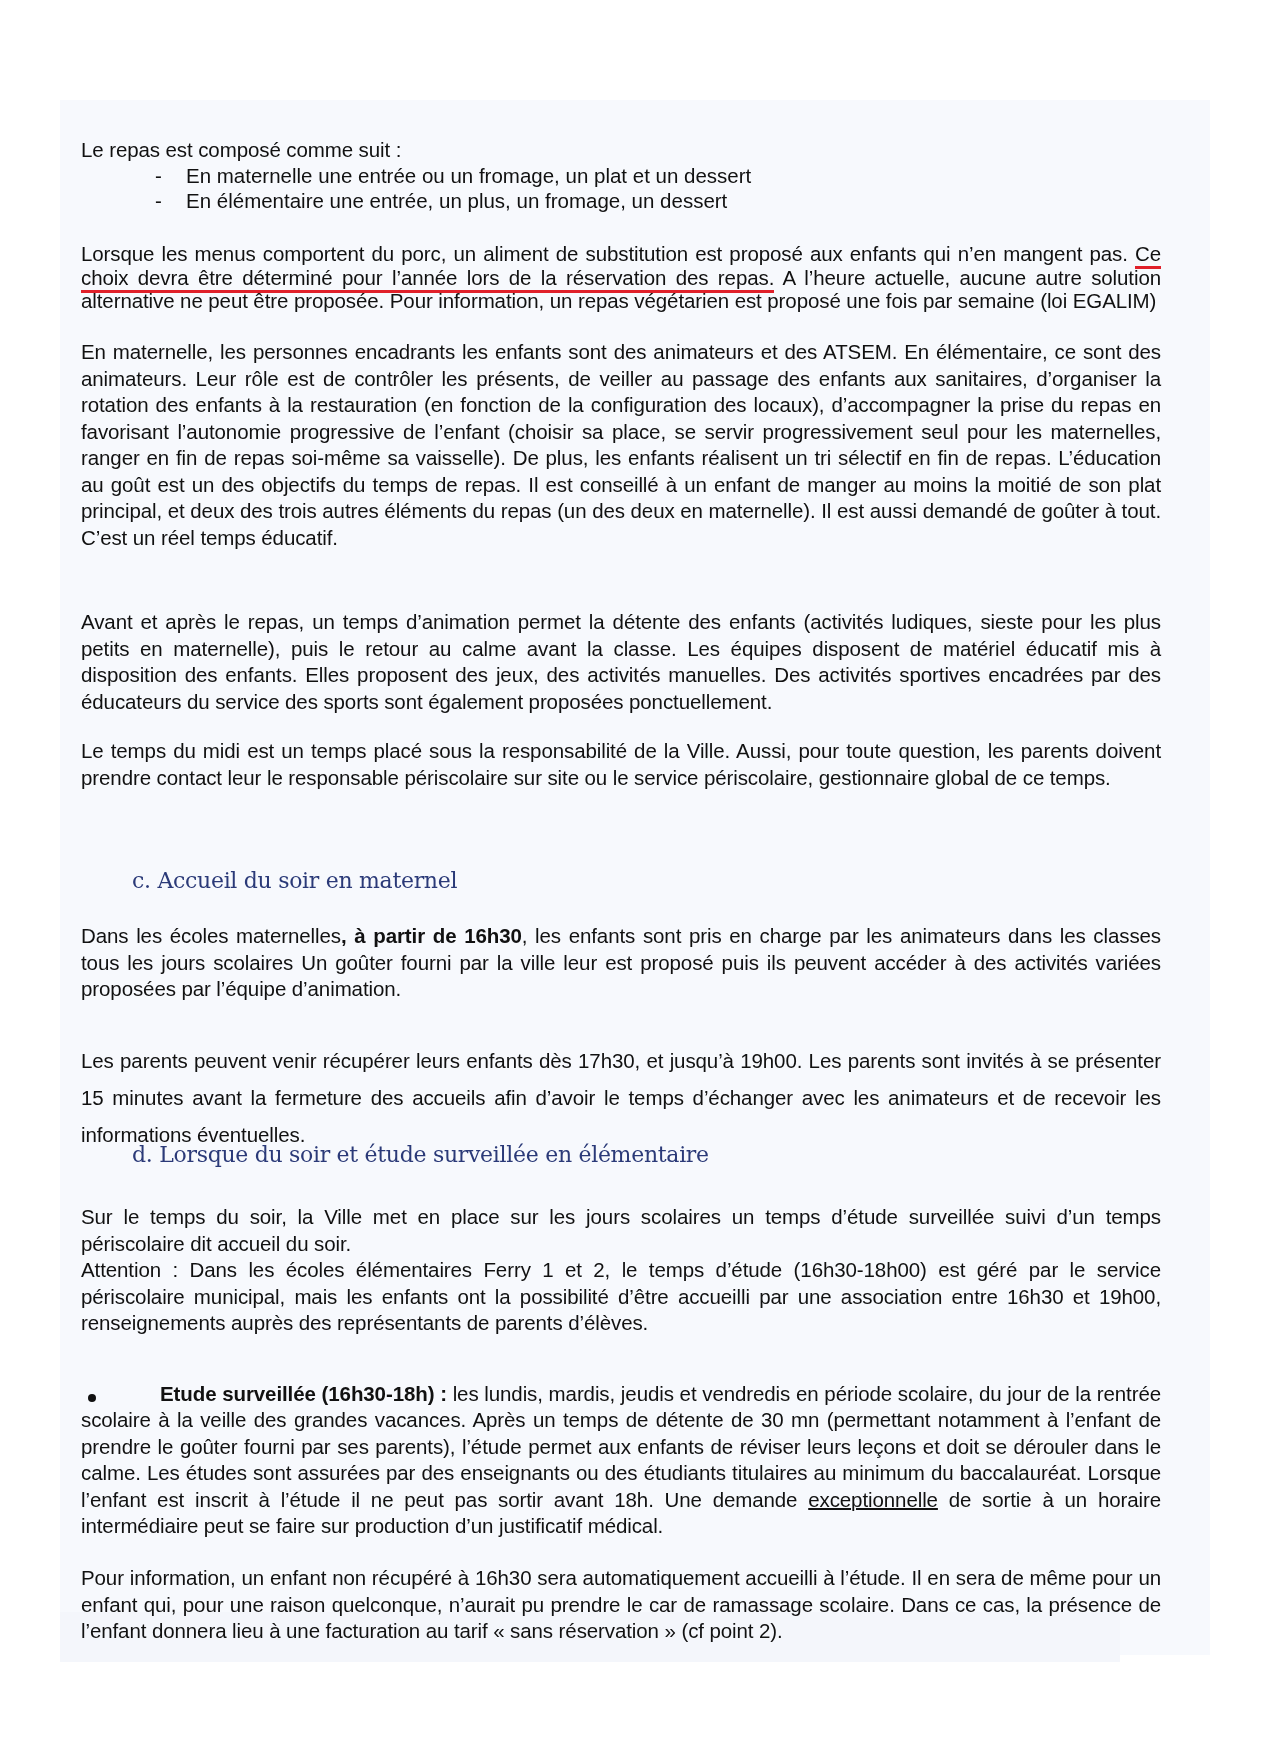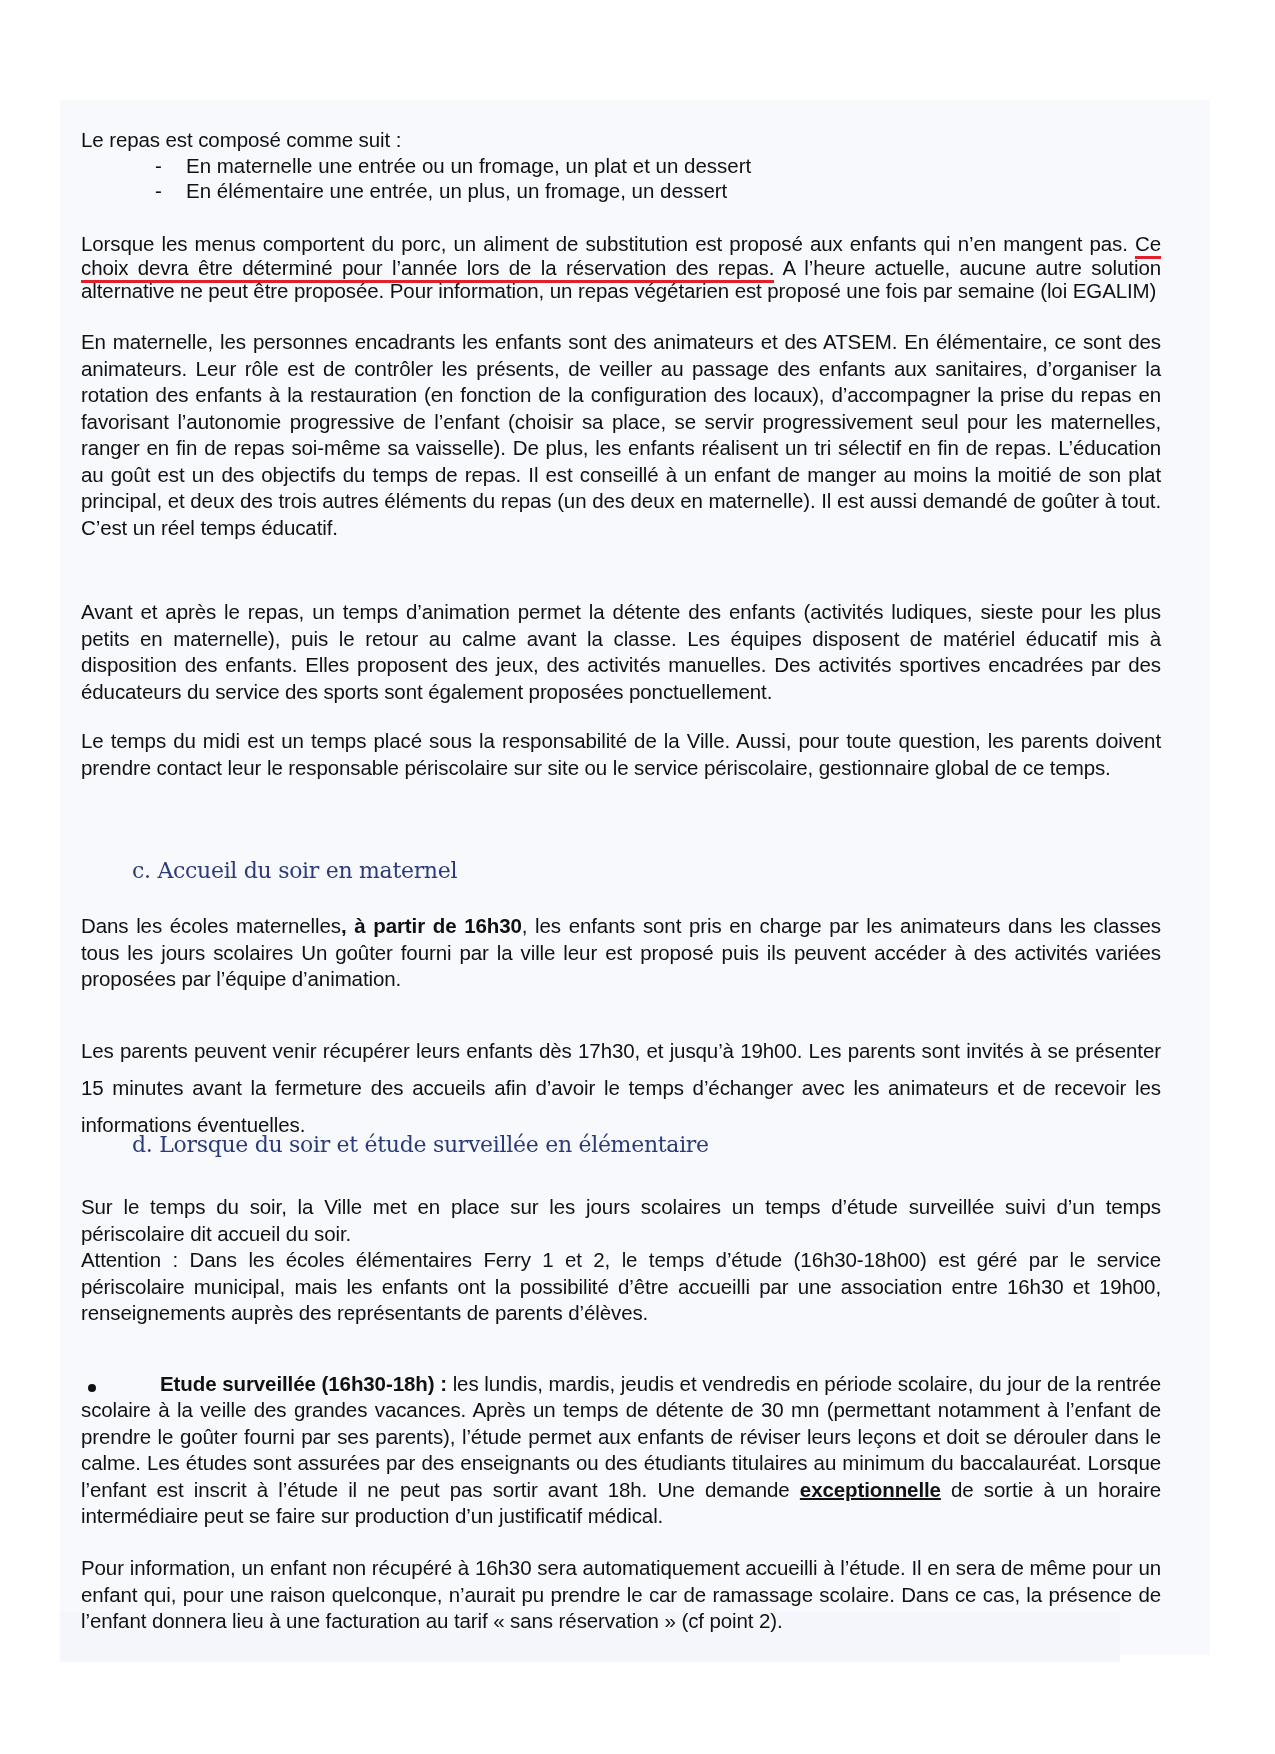--- a/index.html
+++ b/index.html
@@ -8,35 +8,35 @@
     font-family: "Liberation Sans", sans-serif; color: #111;
   }
   .scan-bg {
     position: absolute; left: 60px; top: 100px; width: 1150px; height: 1555px;
     background: #f7f9fd;
   }
   .scan-bg-lower {
     position: absolute; left: 60px; top: 1612px; width: 1060px; height: 50px;
     background: #f4f6fb;
   }
-  .page { position: absolute; left: 0; top: 6px; width: 1275px; height: 1374px; }
+  .page { position: absolute; left: 0; top: 16px; width: 1275px; height: 1374px; }
   .txt {
     position: absolute; font-size: 20.5px; line-height: 24.6px; text-align: justify;
     font-stretch: condensed; letter-spacing: -0.1px;
   }
   .para { margin: 0; }
   .list-item { position: absolute; font-size: 20.5px; line-height: 24px; }
   .dash { position: absolute; left: 155px; }
   .h-sub {
     position: absolute; font-family: "DejaVu Serif", "Liberation Serif", serif;
     font-size: 22px; color: #2b3a78; letter-spacing: -0.3px; text-align: center;
   }
   .red-ul { border-bottom: 3px solid #e0202a; padding-bottom: 1px; }
   .bold { font-weight: bold; }
-  .bold-ul { font-weight: bold; text-decoration: underline; text-decoration-thickness: 2px; margin-top: 7px; }
+  .bold-ul { font-weight: normal; text-decoration: underline; text-decoration-thickness: 2px; margin-top: 7px; }
   .bullet {
     position: absolute; width: 8px; height: 8px; border-radius: 50%; background: #111;
   }
 </style>
 </head>
 <body>
 
 <div class="scan-bg"></div>
 <div class="scan-bg-lower"></div>
 

